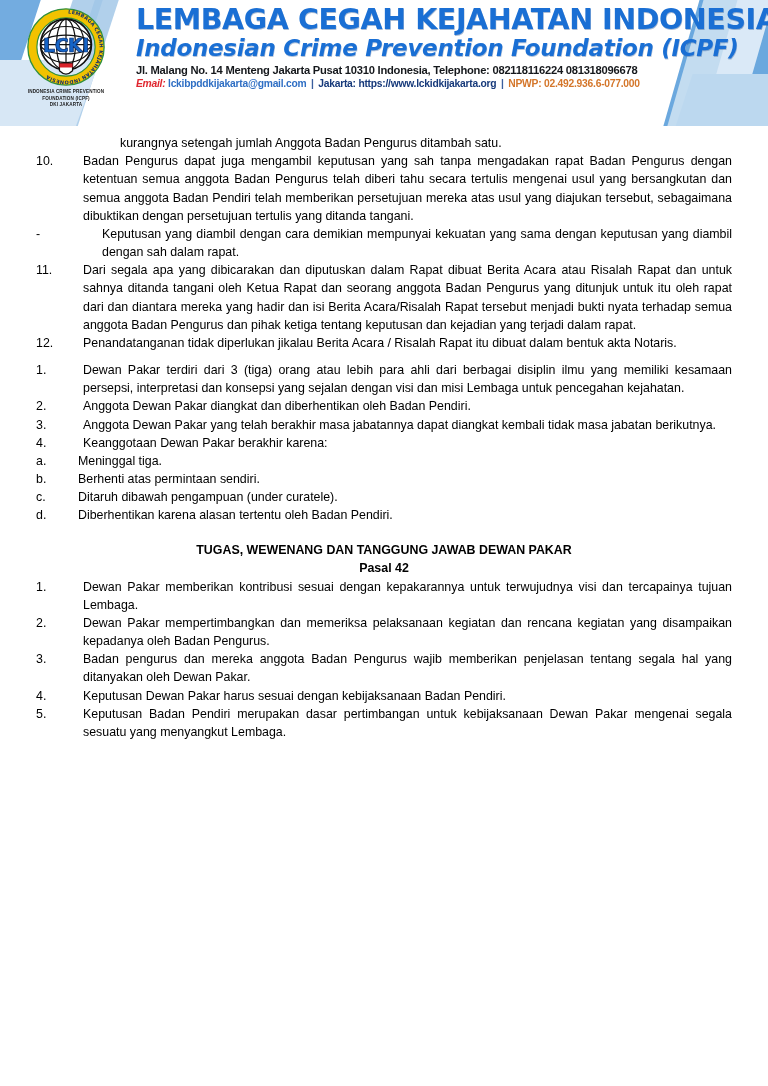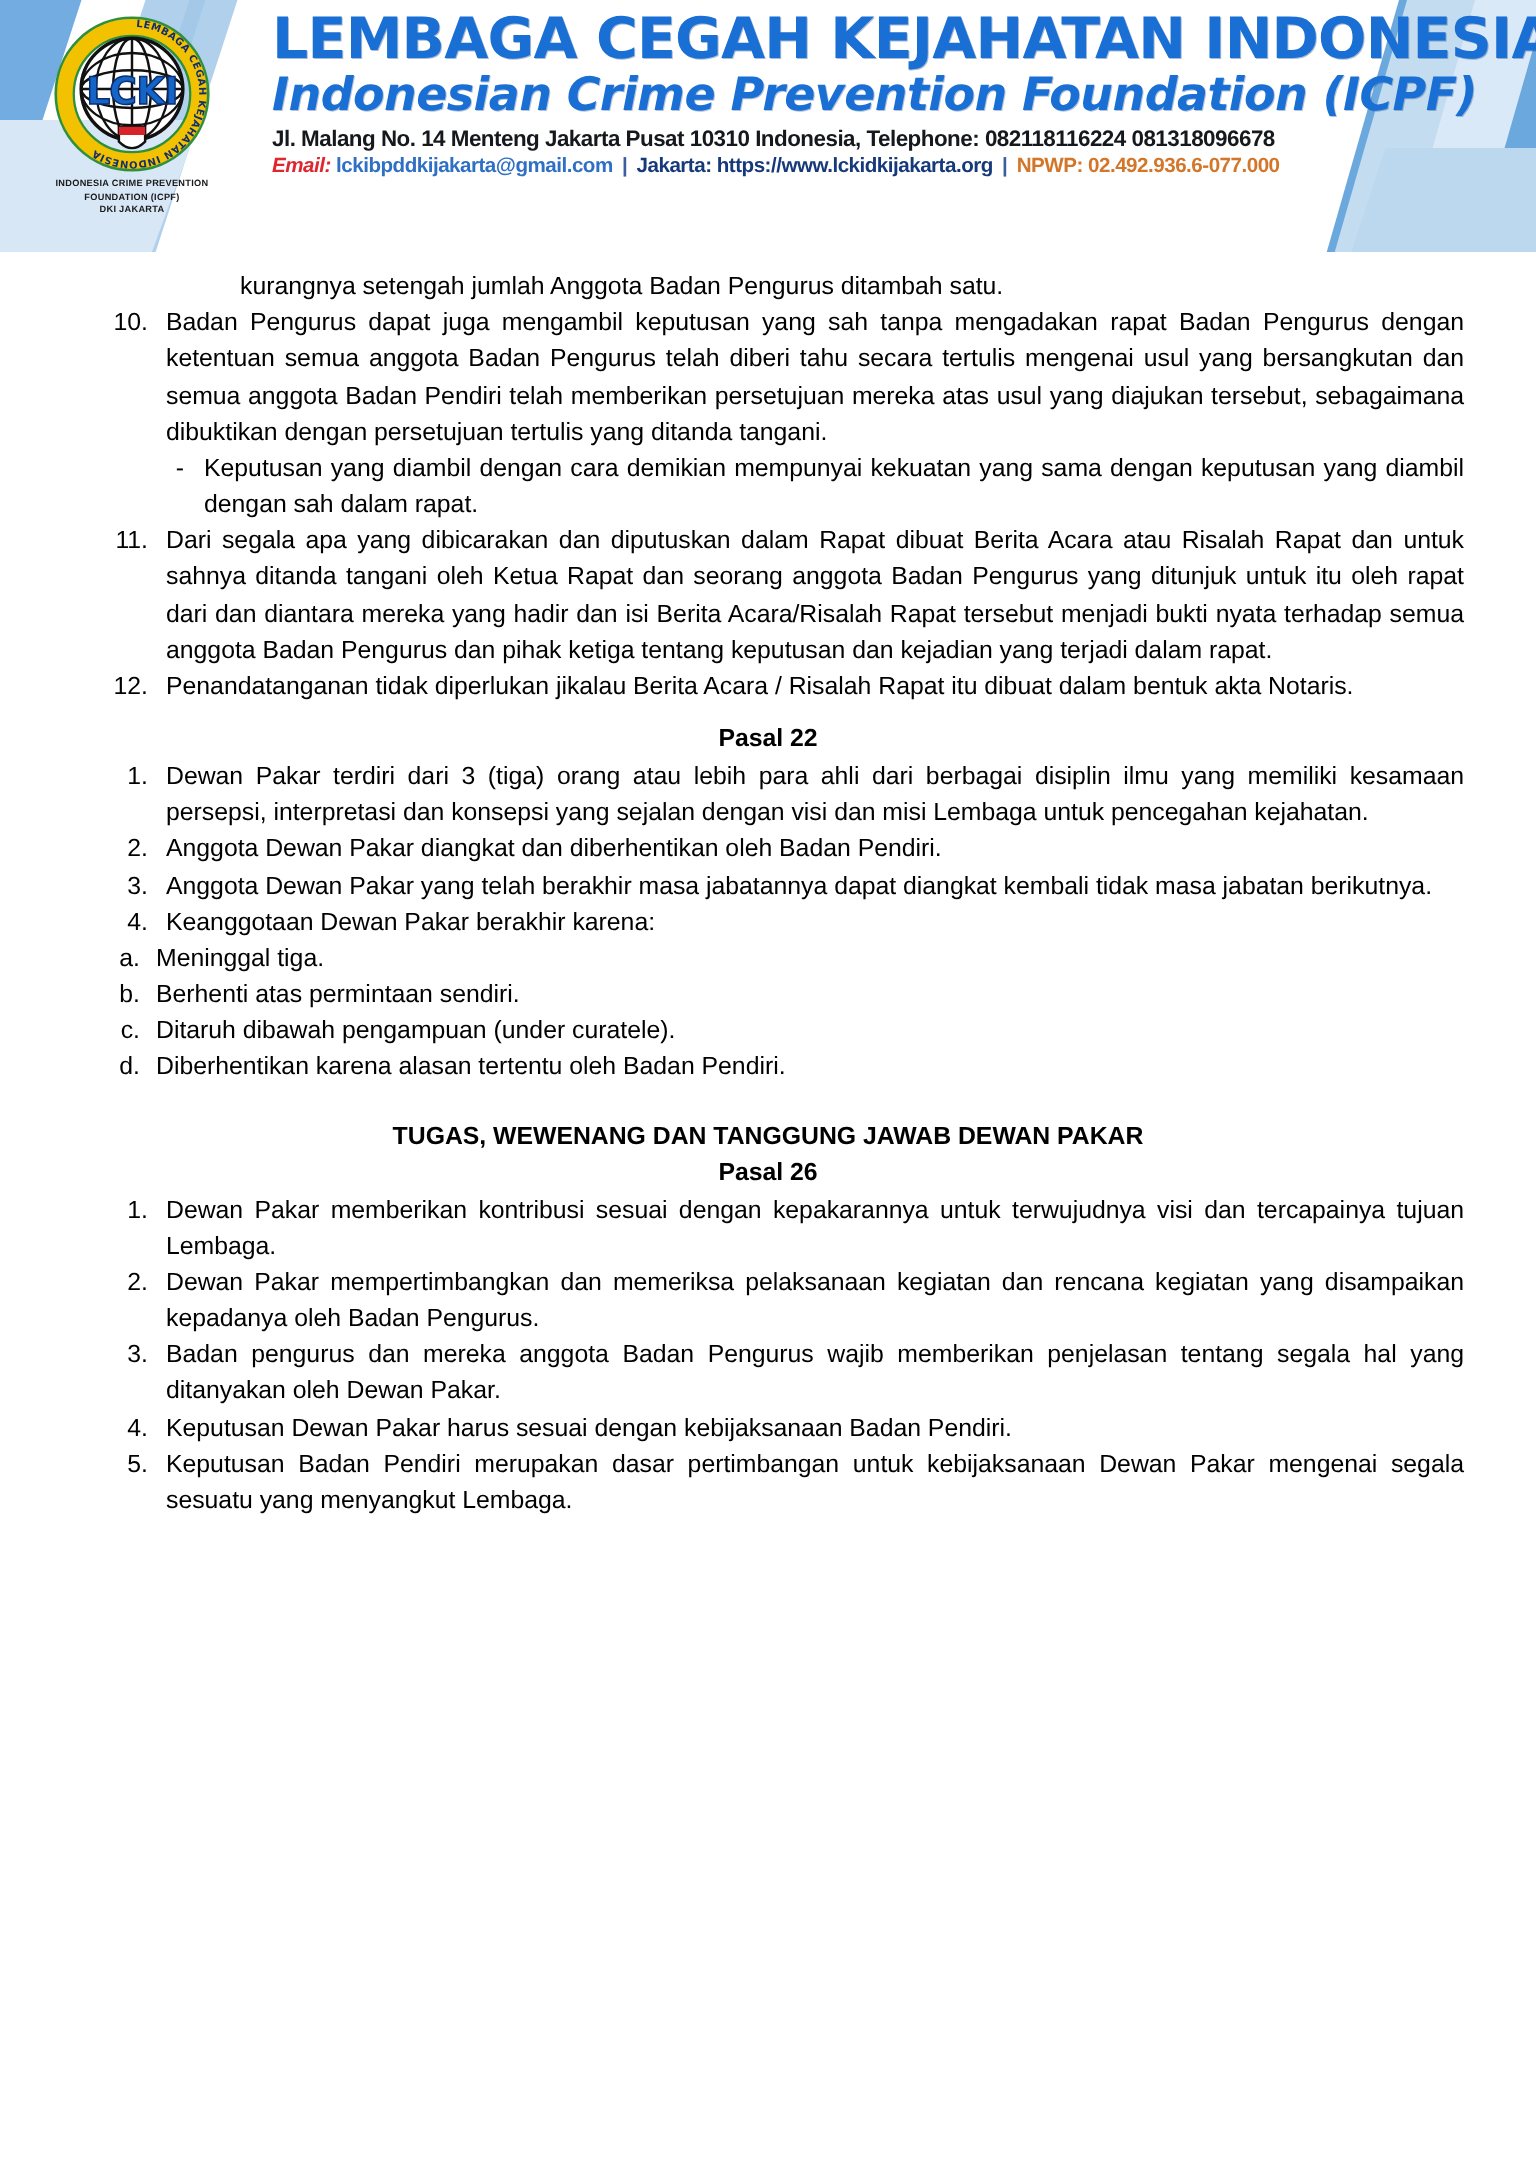--- a/index.html
+++ b/index.html
@@ -163,21 +163,20 @@
 
   ol.lst, ul.lst { list-style: none; margin: 0; padding: 0; }
 
   .li {
     display: flex;
     align-items: flex-start;
     margin-bottom: 0px;
   }
   .li-mark {
     flex: 0 0 auto;
-    text-align: right;
     padding-right: 9px;
   }
   .li-mark.num  { width: 38px; }
   .li-mark.alpha{ width: 34px; padding-right: 8px; }
   .li-mark.dash { width: 56px; padding-right: 10px; }
   .li-text {
     flex: 1 1 auto;
     text-align: justify;
     text-justify: inter-word;
   }
@@ -286,21 +285,20 @@
       <span class="li-text">Dari segala apa yang dibicarakan dan diputuskan dalam Rapat dibuat Berita Acara atau Risalah Rapat dan untuk sahnya ditanda tangani oleh Ketua Rapat dan seorang anggota Badan Pengurus yang ditunjuk untuk itu oleh rapat dari dan diantara mereka yang hadir dan isi Berita Acara/Risalah Rapat tersebut menjadi bukti nyata terhadap semua anggota Badan Pengurus dan pihak ketiga tentang keputusan dan kejadian yang terjadi dalam rapat.</span>
     </li>
     <li class="li">
       <span class="li-mark num">12.</span>
       <span class="li-text">Penandatanganan tidak diperlukan jikalau Berita Acara / Risalah Rapat itu dibuat dalam bentuk akta Notaris.</span>
     </li>
   </ol>
 
   <div class="spacer-sm"></div>
 
-  <div class="section-head">Pasal 22</div>
 
   <ol class="lst">
     <li class="li">
       <span class="li-mark num">1.</span>
       <span class="li-text">Dewan Pakar terdiri dari 3 (tiga) orang atau lebih para ahli dari berbagai disiplin ilmu yang memiliki kesamaan persepsi, interpretasi dan konsepsi yang sejalan dengan visi dan misi Lembaga untuk pencegahan kejahatan.</span>
     </li>
     <li class="li">
       <span class="li-mark num">2.</span>
       <span class="li-text nowrapj">Anggota Dewan Pakar diangkat dan diberhentikan oleh Badan Pendiri.</span>
     </li>
@@ -329,21 +327,21 @@
     </li>
     <li class="li">
       <span class="li-mark alpha">d.</span>
       <span class="li-text nowrapj">Diberhentikan karena alasan tertentu oleh Badan Pendiri.</span>
     </li>
   </ol>
 
   <div class="spacer-md"></div>
 
   <div class="section-head">TUGAS, WEWENANG DAN TANGGUNG JAWAB DEWAN PAKAR</div>
-  <div class="section-head">Pasal 26</div>
+  <div class="section-head">Pasal 42</div>
 
   <ol class="lst">
     <li class="li">
       <span class="li-mark num">1.</span>
       <span class="li-text">Dewan Pakar memberikan kontribusi sesuai dengan kepakarannya untuk terwujudnya visi dan tercapainya tujuan Lembaga.</span>
     </li>
     <li class="li">
       <span class="li-mark num">2.</span>
       <span class="li-text">Dewan Pakar mempertimbangkan dan memeriksa pelaksanaan kegiatan dan rencana kegiatan yang disampaikan kepadanya oleh Badan Pengurus.</span>
     </li>

